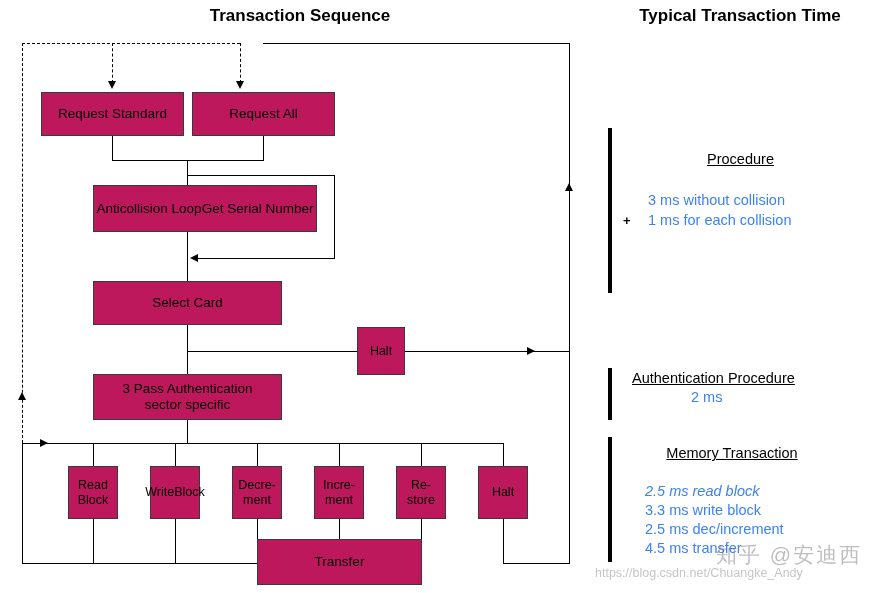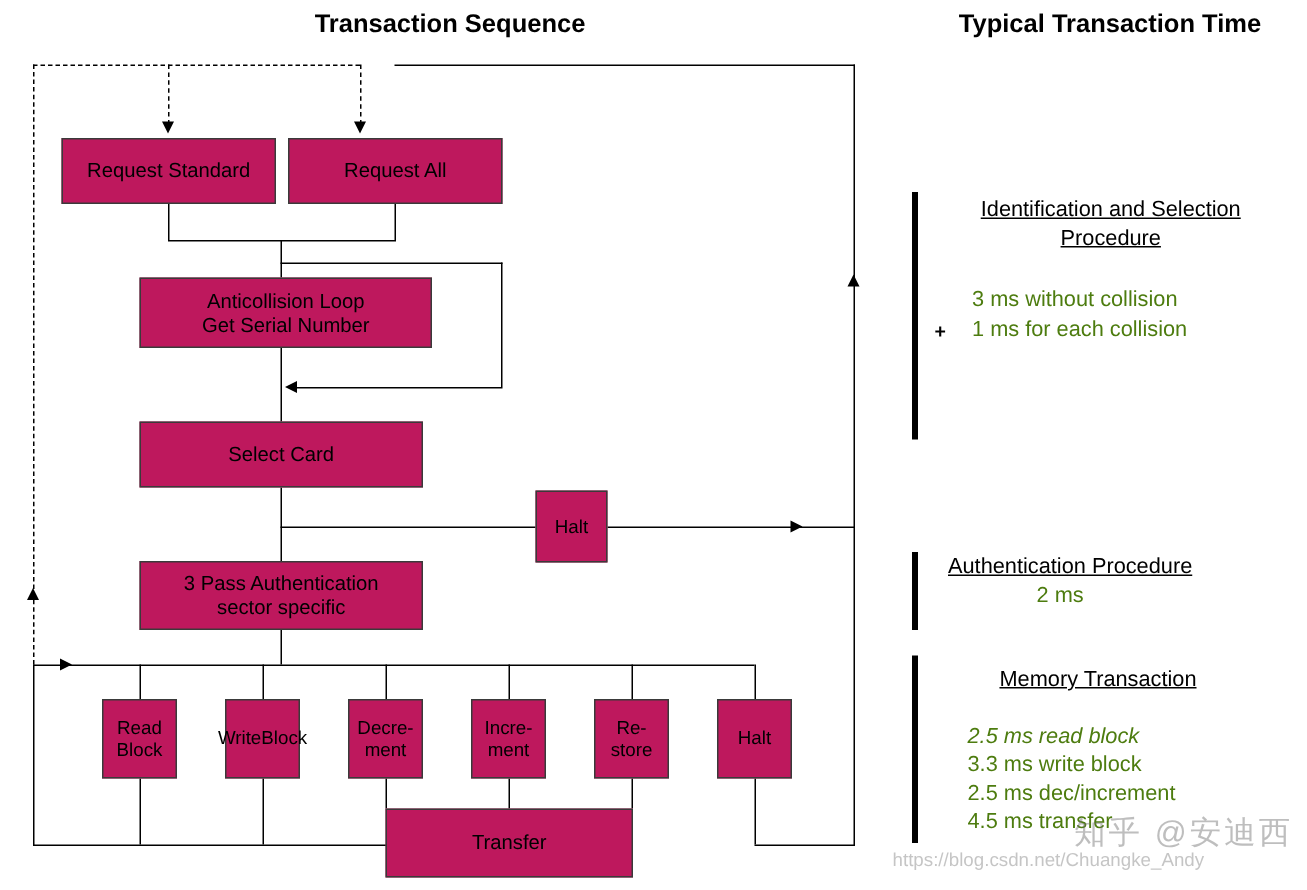--- a/index.html
+++ b/index.html
@@ -104,21 +104,21 @@
     position: absolute;
     font-size: 14.5px;
     text-decoration: underline;
     text-align: center;
     line-height: 1.3;
     color: #000;
   }
   .sect-line {
     position: absolute;
     font-size: 14.5px;
-    color: #4d7c0f;
+    color: #3b82f6;
     white-space: pre;
   }
   .plus-sign {
     position: absolute;
     font-size: 13px;
     font-weight: bold;
     color: #000;
   }
 
   
@@ -163,21 +163,21 @@
   </div>
   <div class="box" style="left:192px; top:92px; width:143px; height:44px;">
     <span>Request All</span>
   </div>
 
   <div class="vline" style="left:112px; top:136px; height:24px;"></div>
   <div class="vline" style="left:263px; top:136px; height:24px;"></div>
   <div class="hline" style="left:112px; top:160px; width:152px;"></div>
   <div class="vline" style="left:187px; top:160px; height:25px;"></div>
 
-  <div class="box" style="left:93px; top:185px; width:195px; height:47px; flex-direction:column;">
+  <div class="box" style="left:93px; top:185px; width:224px; height:47px; flex-direction:row;">
     <span>Anticollision Loop</span>
     <span>Get Serial Number</span>
   </div>
 
   <div class="hline" style="left:187px; top:175px; width:148px;"></div>
   <div class="vline" style="left:334px; top:175px; height:83px;"></div>
   <div class="hline" style="left:194px; top:258px; width:141px;"></div>
   <div class="arrow arrow-left" style="left:190px; top:254px;"></div>
 
   <div class="vline" style="left:187px; top:232px; height:49px;"></div>
@@ -251,21 +251,21 @@
   <div class="vline" style="left:22px; top:443px; height:121px;"></div>
 
   <div class="hline" style="left:503px; top:563px; width:67px;"></div>
 
   <div class="vline" style="left:569px; top:43px; height:521px;"></div>
   <div class="hline" style="left:263px; top:43px; width:307px;"></div>
   <div class="arrow arrow-up" style="left:565px; top:183px;"></div>
 
   <div class="sect-bar" style="left:608px; top:128px; height:165px;"></div>
   <div class="sect-head" style="left:628px; top:131px; width:225px;">
-    <span>Identification and Selection</span><br>
+    <br>
     <span>Procedure</span>
   </div>
   <div class="sect-line" style="left:648px; top:192px;">3 ms without collision</div>
   <div class="plus-sign" style="left:623px; top:213px;">+</div>
   <div class="sect-line" style="left:648px; top:212px;">1 ms for each collision</div>
 
   <div class="sect-bar" style="left:608px; top:368px; height:52px;"></div>
   <div class="sect-head" style="left:632px; top:369px; width:200px; text-align:left;">
     <span>Authentication Procedure</span>
   </div>

